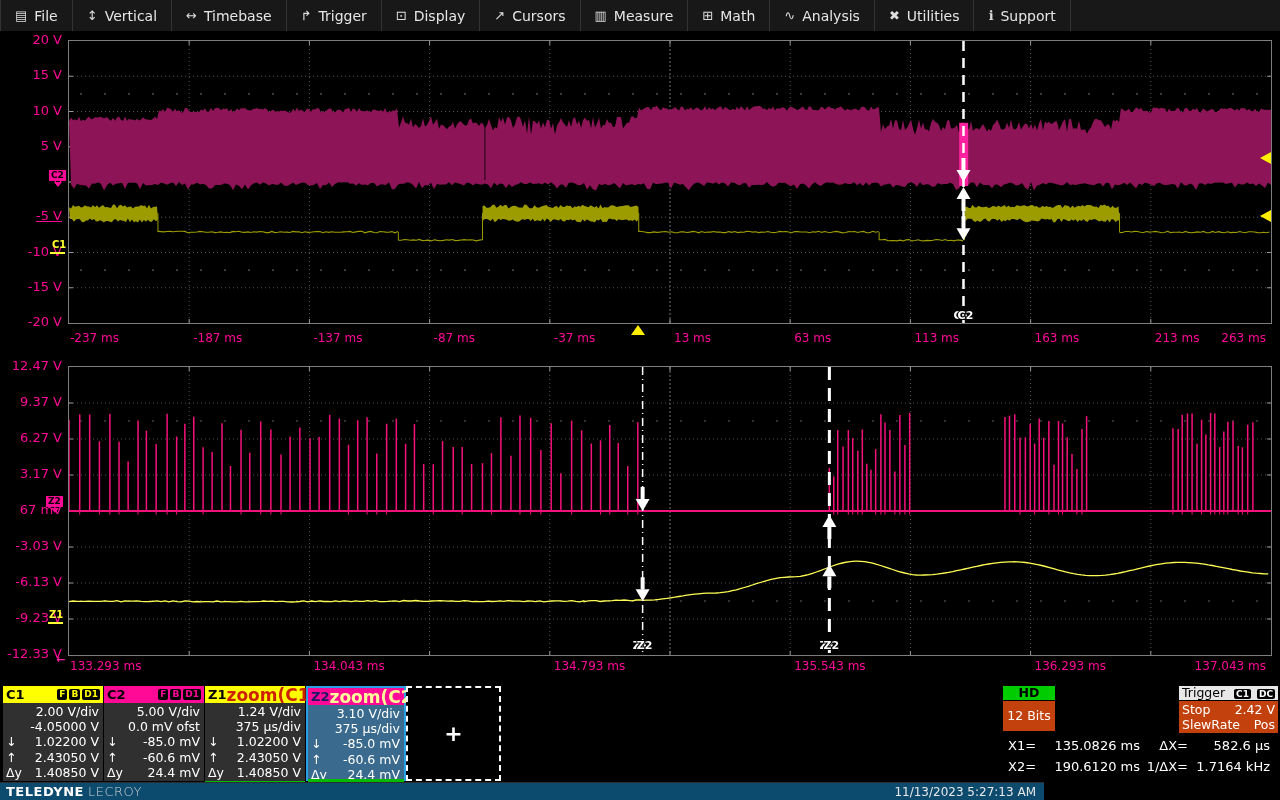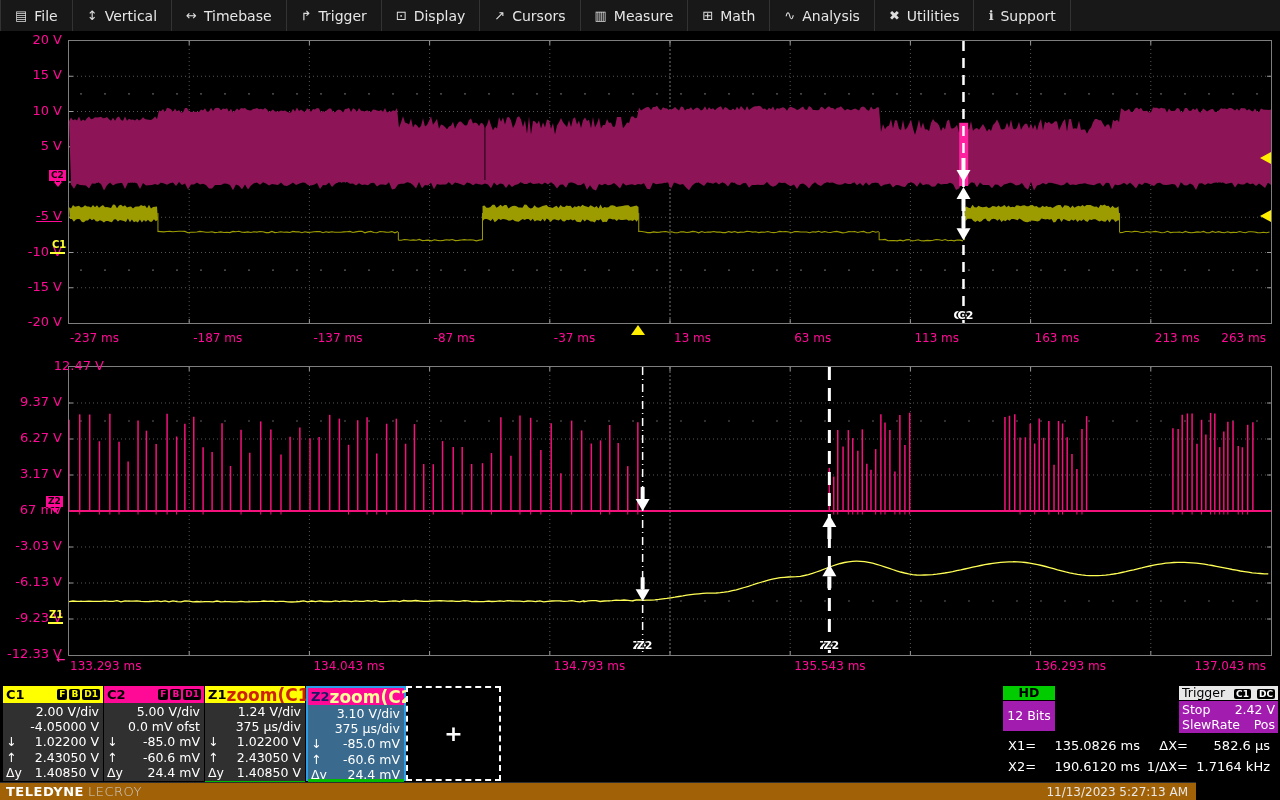--- a/index.html
+++ b/index.html
@@ -59,41 +59,41 @@
   .empty-slot { position:absolute; top:686px; left:406px; width:95px; height:95px;
                 border:2px dashed #fff; display:flex; align-items:center; justify-content:center;
                 color:#fff; font-size:22px; font-weight:bold; background:#000; }
 
   
   .acq-box { position:absolute; top:686px; font-size:12.5px; }
   .acq-head { height:14px; background:#e8e8e8; color:#000; display:flex;
               align-items:center; padding:0 3px; font-size:12.5px; line-height:14px; }
   .acq-head .ah-l { flex:0 0 auto; }
   .acq-head .ah-r { flex:1; text-align:right; }
-  .acq-body { margin-top:1px; background:#a21caf; color:#fff; padding:1px 3px; }
+  .acq-body { margin-top:1px; background:#c2410c; color:#fff; padding:1px 3px; }
   .acq-row { display:flex; height:15px; line-height:15px; }
   .acq-row .ar-l { flex:0 0 auto; }
   .acq-row .ar-r { flex:1; text-align:right; }
   #hd-box { left:1003px; width:52px; }
   #hd-box .acq-head { background:#00cc00; font-weight:bold; justify-content:center; }
   #hd-box .acq-body { text-align:center; height:30px; line-height:28px; }
   #tbase-box { left:1058px; width:118px; }
   #trig-box  { left:1179px; width:99px; }
   .acq-badge { background:#000; color:#fff; border-radius:2px; font-size:9px;
                font-weight:bold; line-height:11px; padding:0 2px; margin-left:2px; }
 
   .cursor-line { position:absolute; color:#fff; font-size:13px; display:grid;
                  grid-template-columns:36px 96px 52px 78px; left:1008px; width:266px; }
   .cursor-line .lab { text-align:left; }
   .cursor-line .rlab { text-align:right; padding-right:4px; }
   .cursor-line .val { text-align:right; }
 
   
-  .statusbar { position:absolute; left:0; top:782px; width:1196px; height:18px;
-               background:#a16207; border-top:1px solid #2e2e2e;
+  .statusbar { position:absolute; left:0; top:782px; width:1044px; height:18px;
+               background:#0c4a6e; border-top:1px solid #2e2e2e;
                display:flex; align-items:center; }
   .brand { margin-left:6px; color:#fff; font-size:13px; letter-spacing:0.5px; }
   .brand b { font-weight:800; }
   .brand span { font-weight:300; color:#cfcfcf; margin-left:4px; }
   .datetime { margin-left:auto; margin-right:8px; color:#e8e8e8; font-size:12px;text-align:right; }
 </style>
 </head>
 <body>
 
 <div id="app">
@@ -694,21 +694,21 @@
         <line x1="760.3691733333309" y1="0" x2="760.3691733333309" y2="288" stroke="#fff" stroke-width="3" stroke-dasharray="13 8"></line>
         <polygon points="753.3691733333309,160.03483870967742 767.3691733333309,160.03483870967742 760.3691733333309,148.03483870967742" fill="#fff"></polygon>
         <line x1="760.3691733333309" y1="160.03483870967742" x2="760.3691733333309" y2="172.03483870967742" stroke="#fff" stroke-width="4"></line>
         <polygon points="753.3691733333309,209.3290322580645 767.3691733333309,209.3290322580645 760.3691733333309,197.3290322580645" fill="#fff"></polygon>
         <line x1="760.3691733333309" y1="209.3290322580645" x2="760.3691733333309" y2="221.3290322580645" stroke="#fff" stroke-width="4"></line>
         <text font-size="11" font-weight="bold" fill="#fff" stroke="#000" stroke-width="2" paint-order="stroke" text-anchor="middle" font-family="DejaVu Sans, sans-serif" x="758.3691733333309" y="282">Z1</text>
         <text font-size="11" font-weight="bold" fill="#fff" stroke="#000" stroke-width="2" paint-order="stroke" text-anchor="middle" font-family="DejaVu Sans, sans-serif" x="762.3691733333309" y="282">Z2</text>
       </svg>
   </div>
   <div id="zoom-ylabels">
-      <span class="ylabel" style="top: 358px; margin-left: 42px;">12.47 V</span>
+      <span class="ylabel" style="top: 358px;">12.47 V</span>
       <span class="ylabel" style="top: 394px;">9.37 V</span>
       <span class="ylabel" style="top: 430px;">6.27 V</span>
       <span class="ylabel" style="top: 466px;">3.17 V</span>
       <span class="ylabel" style="top: 502px;">67 mV</span>
       <span class="ylabel" style="top: 538px;">-3.03 V</span>
       <span class="ylabel" style="top: 574px;">-6.13 V</span>
       <span class="ylabel" style="top: 610px;">-9.23 V</span>
       <span class="ylabel" style="top: 646px;">-12.33 V</span>
     </div>
   <div id="zoom-xlabels">

